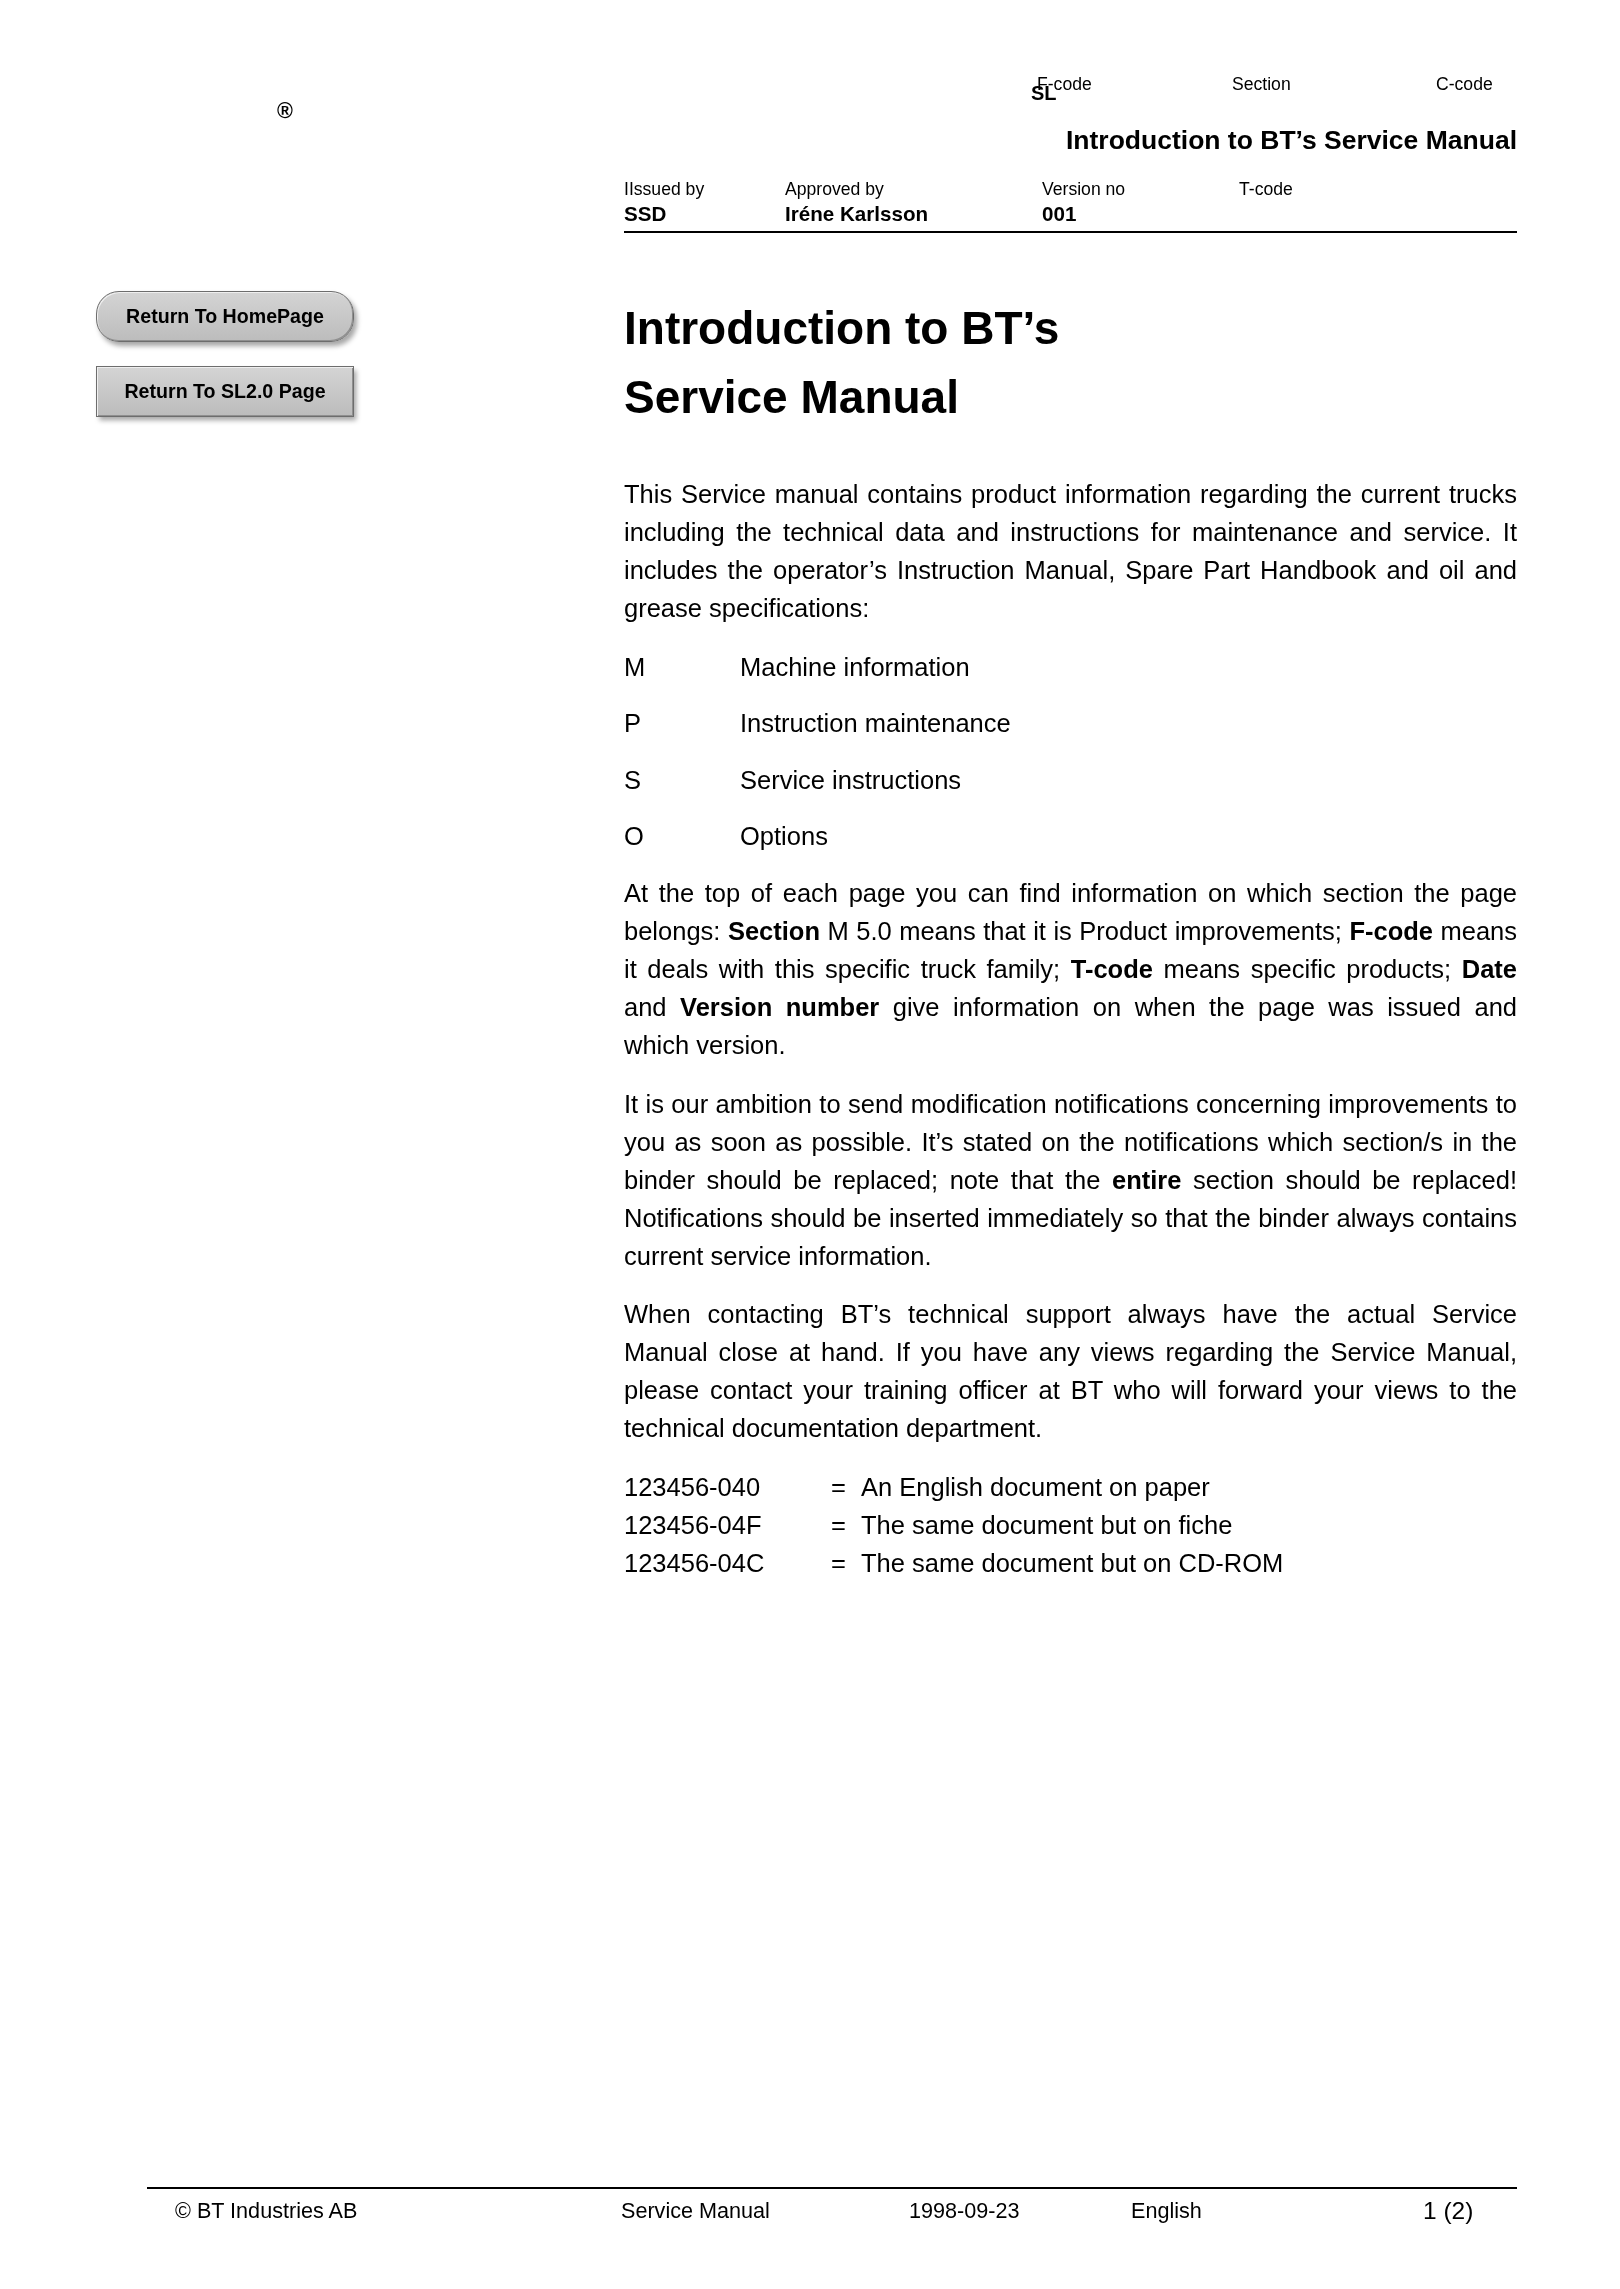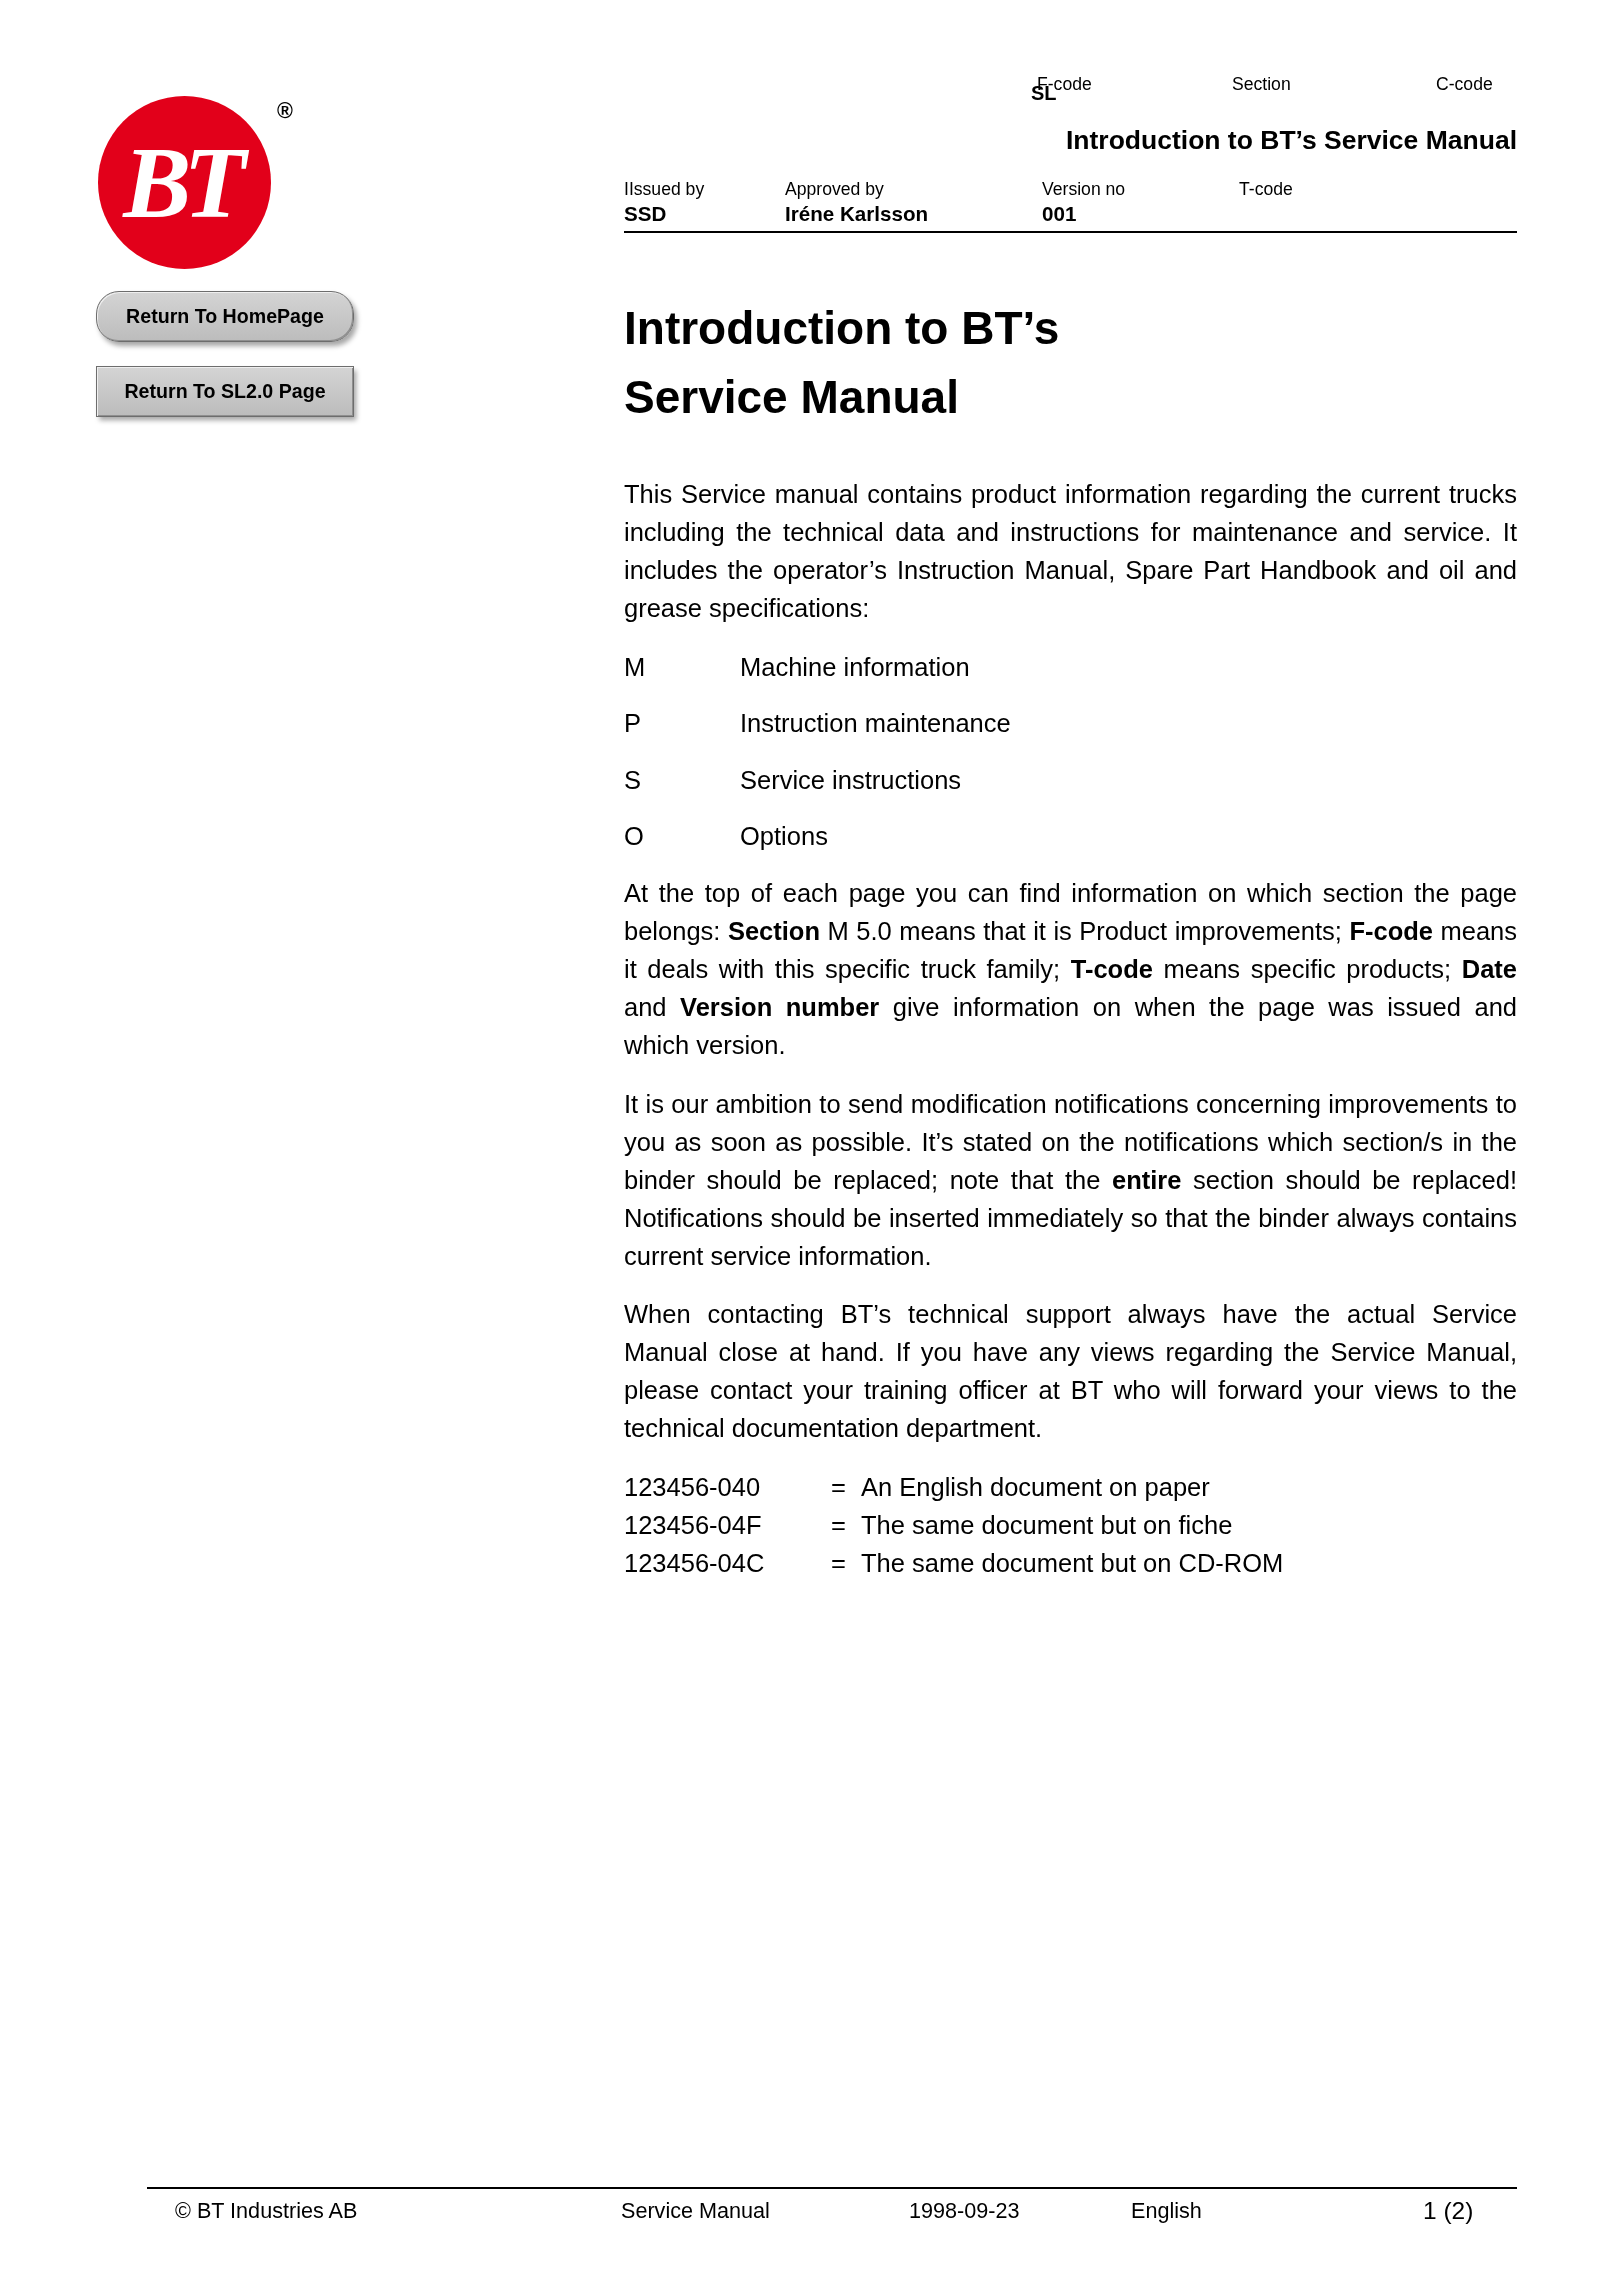--- a/index.html
+++ b/index.html
@@ -113,23 +113,20 @@
   .ft-doc  { left: 621px; }
   .ft-date { left: 909px; }
   .ft-lang { left: 1131px; }
   .ft-page { left: 1423px; font-size: 24.5px; top: 2197px; }
 </style>
 </head>
 <body>
 
 <div class="page">
 
-  <div class="logo-circle">
-    <span class="logo-text">BT</span>
-  </div>
   <span class="logo-reg">®</span>
 
   <button class="nav-button btn-home">Return To HomePage</button>
   <button class="nav-button btn-sl">Return To SL2.0 Page</button>
 
   <div class="doc-header">
     <span class="hdr-label lbl-fcode">F-code</span>
     <span class="hdr-label lbl-section">Section</span>
     <span class="hdr-label lbl-ccode">C-code</span>
     <span class="val-sl">SL</span>

